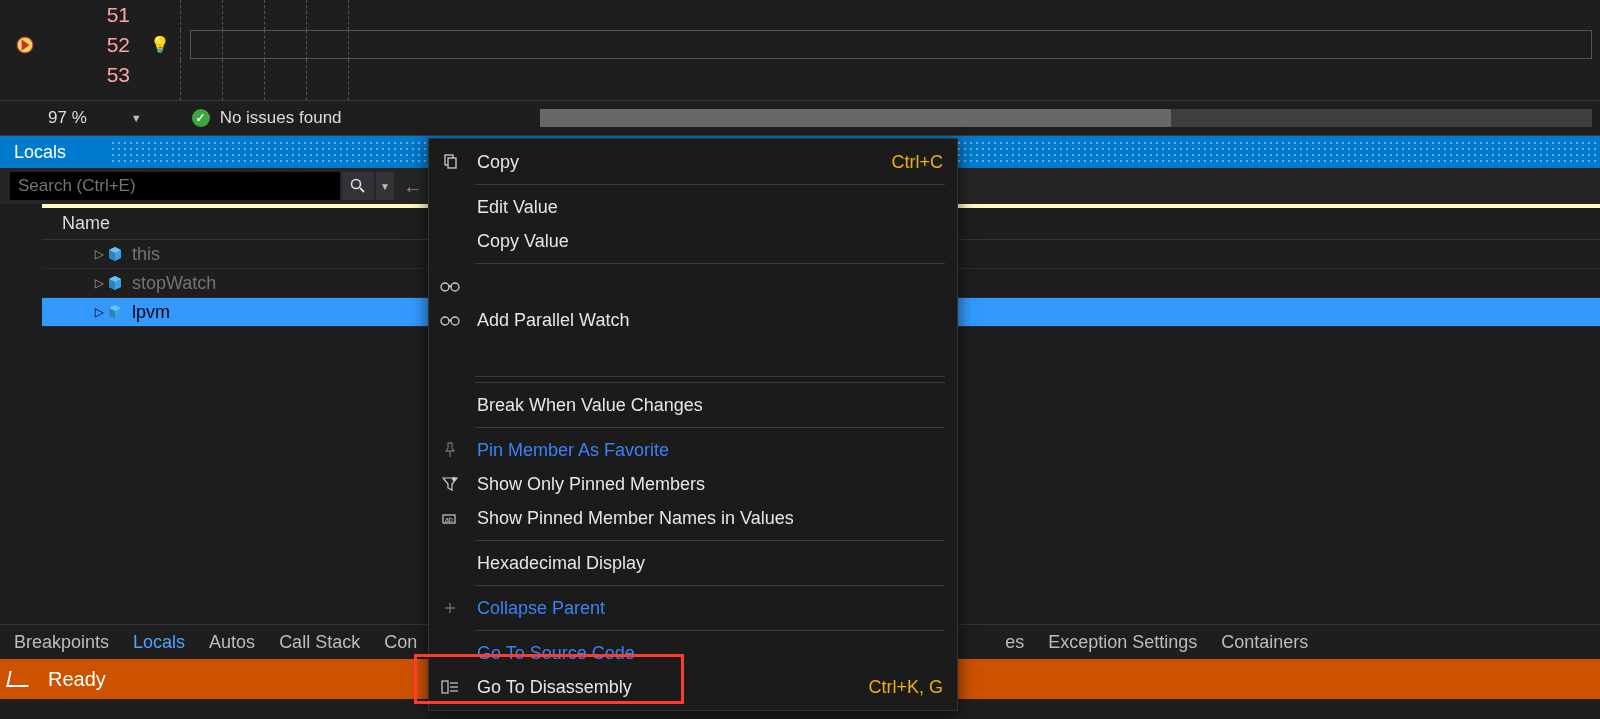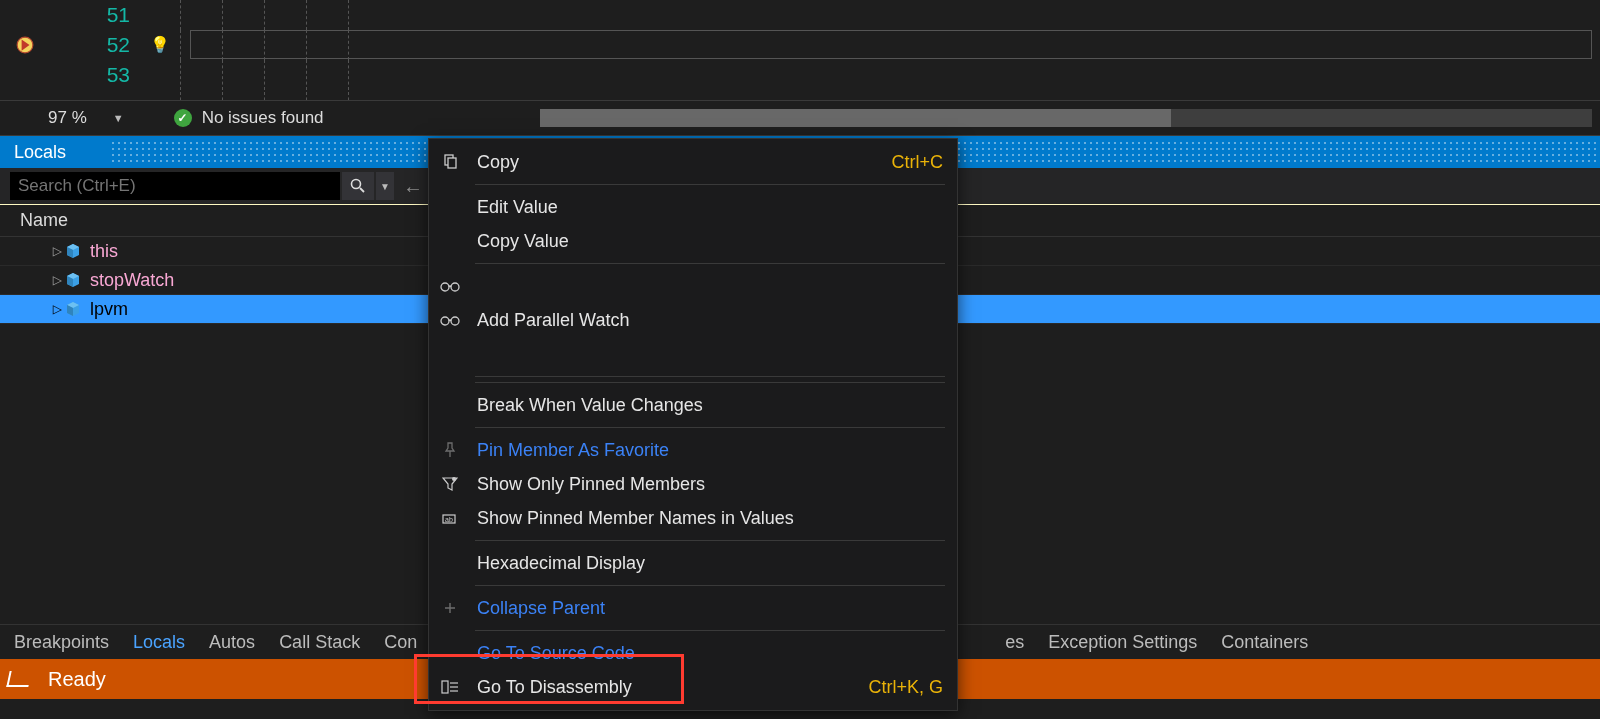--- a/index.html
+++ b/index.html
@@ -23,21 +23,21 @@
   .code-line {
     position: relative;
     display: flex;
     height: 30px;
     line-height: 30px;
     font-family: Consolas, monospace;
     font-size: 21px;
     white-space: pre;
   }
   .glyph-margin { width: 50px; flex-shrink: 0; display:flex; align-items:center; justify-content:center; }
-  .line-num { width: 90px; text-align: right; padding-right: 10px; color: #14b8a6; flex-shrink: 0; }
+  .line-num { width: 90px; text-align: right; padding-right: 10px; color: #fca5a5; flex-shrink: 0; }
   .ind-margin { width: 40px; flex-shrink: 0; display:flex; align-items:center; justify-content:center;}
   .code-body { flex: 1; position: relative; }
   .code-body .guide { border-left: 1px dashed #555; position:absolute; top:0; bottom:0; }
   .g1{left:0;} .g2{left:42px;} .g3{left:84px;} .g4{left:126px;} .g5{left:168px;}
   .line4cut { position:relative; top:2px; }
 
   
   .curline-box {
     position:absolute; left:190px; right:8px; top:30px; height:29px;
     border:1px solid #555; pointer-events:none;
@@ -56,21 +56,21 @@
     background: #1e1e1e;
     border-top: 1px solid #3a3a3a;
     border-bottom: 1px solid #3a3a3a;
     display:flex; align-items:center;
     padding-left: 48px;
     gap: 10px;
     font-size: 17px;
     color: #dcdcdc;
     position:relative;
   }
-  .zoom { display:flex; align-items:center; gap:6px; }
+  .zoom { display:flex; align-items:center; gap:24px; }
   .zoom .chev { font-size:11px; color:#bbb; margin-left: 20px;}
   .check { width:18px;height:18px; border-radius:50%; background:#3fa53f; display:flex;align-items:center;justify-content:center;color:#fff;font-size:12px;font-weight:bold;}
   .brush { margin-left: 220px; color:#ccc; display:flex;align-items:center; gap:4px;}
   .brush svg{width:16px;height:16px;}
   .tri-left { width:0;height:0;border-top:7px solid transparent;border-bottom:7px solid transparent;border-right:10px solid #888; margin-left: 46px;}
   .hscroll {
     position:absolute; left:540px; right:8px; top:8px; bottom:8px;
     background:#3e3e3e;
   }
   .hscroll-thumb{ position:absolute; left:0; top:0; bottom:0; width:60%; background:#686868;}
@@ -105,37 +105,38 @@
   }
   .search-btn { width:32px;height:28px;background:#333337;display:flex;align-items:center;justify-content:center;color:#ccc;}
   .dd-btn { width:18px;height:28px;background:#333337;display:flex;align-items:center;justify-content:center;color:#bbb;font-size:10px;}
   .nav-arrow{width:34px;height:28px;display:flex;align-items:center;justify-content:center;color:#8f8f8f;font-size:20px;}
 
   
   .locals-grid {
     position:relative;
     height: 420px;
     background:#1e1e1e;
-    border-top:1px solid #fef9c3;
+    border-top:4px solid #fef9c3;
+    margin-left:42px;
   }
   .cols-header{
     height:32px; display:flex; align-items:center;
     color:#dcdcdc; font-size:18px;
     border-bottom:1px solid #333;
   }
   .col-name { flex:0 0 430px; padding-left:20px;}
   .col-value { flex:1;}
   .row {
     height:29px; display:flex; align-items:center;
     border-bottom:1px solid #2a2a2a;
     font-size:18px;
   }
   .row .expander { width:62px; display:flex;justify-content:flex-end;align-items:center;color:#a0a0a0; font-size:12px; gap:2px;}
   .row .cube { width:22px; display:flex; align-items:center; justify-content:center;}
-  .row .rname { flex:0 0 346px; padding-left:6px; color:#f9a8d4;}
+  .row .rname { flex:0 0 346px; padding-left:6px; color:#737373;}
   .row .rvalue { flex:1; color:#dcdcdc; padding-left:4px; white-space:nowrap; overflow:hidden;}
   .row.sel { background:#3399ff; color:#000; }
   .row.sel .rname, .row.sel .rvalue, .row.sel .expander { color:#000; }
   .cube svg{width:16px;height:16px;}
 
   
   .tool-tabs {
     height:35px;
     display:flex; align-items:center; gap:24px;
     padding-left:14px;

